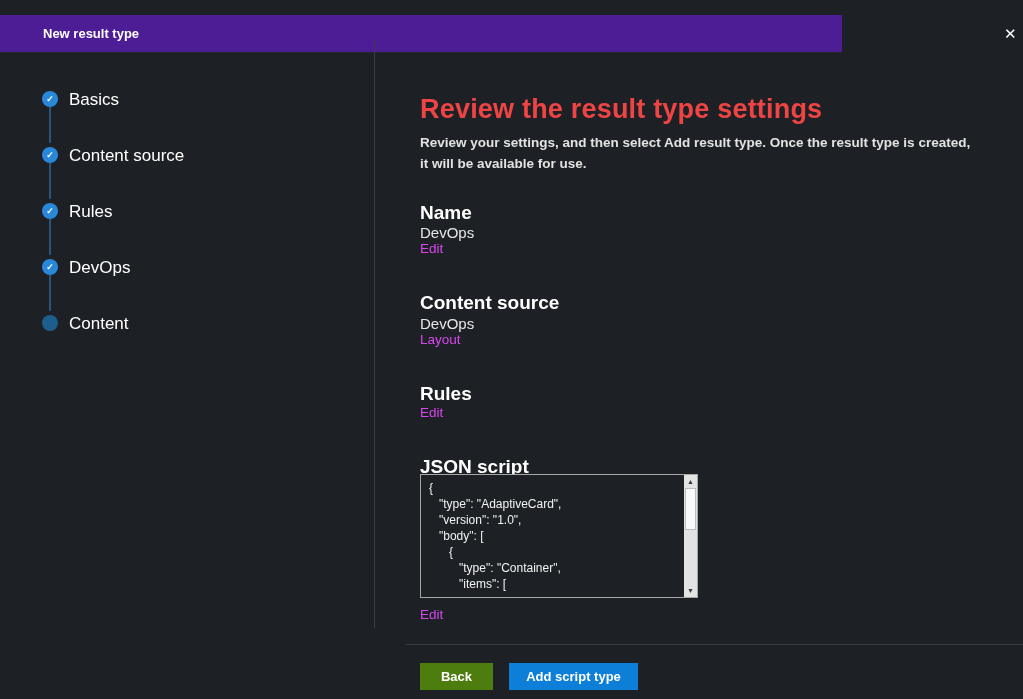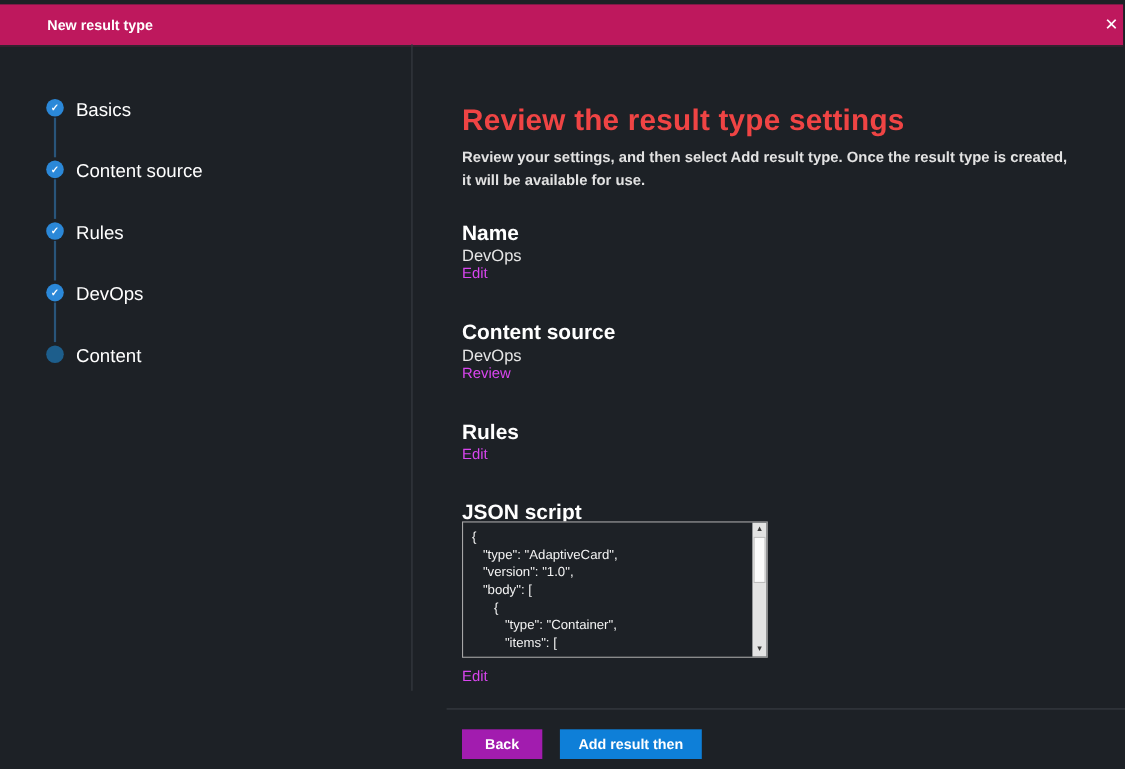--- a/index.html
+++ b/index.html
@@ -6,22 +6,22 @@
   html,body { width:1023px; height:699px; overflow:hidden; }
   body {
     position:relative;
     background:#1d2126;
     font-family:"Liberation Sans", sans-serif;
     color:#ffffff;
   }
 
   
   .titlebar {
-    position:absolute; left:0; top:4px; width:1021px; height:38px;
-    background:#be185d; border-bottom:1px solid #23262b;
+    position:absolute; left:0; top:15px; width:842px; height:38px;
+    background:#4c1d95; border-bottom:1px solid #23262b;
   }
   .titlebar-title {
     position:absolute; left:43px; top:11px;
     font-size:13px; font-weight:bold; color:#ffffff;
   }
   .close-btn {
     position:absolute; left:1004px; top:6px; width:26px; height:26px;
     background:transparent; border:none; color:#ffffff; font-size:15px;
     cursor:pointer; line-height:26px; text-align:left; padding:0;
   }
@@ -100,21 +100,21 @@
   
   .h-divider {
     position:absolute; left:406px; top:644px; width:617px; height:1px;
     background:#3a3e44;
   }
   .btn {
     position:absolute; top:663px; height:27px; border:none; cursor:pointer;
     font-family:"Liberation Sans", sans-serif;
     font-size:13px; font-weight:600; color:#ffffff; text-align:center;
   }
-  .btn-back { left:420px; width:73px; background:#a21caf; }
+  .btn-back { left:420px; width:73px; background:#4d7c0f; }
   .btn-primary { left:509px; width:129px; background:#0e7fd8; font-weight:bold; }
 </style>
 </head>
 <body>
 
 <div class="titlebar">
   <span class="titlebar-title">New result type</span>
   <button class="close-btn">
     <span>✕</span>
   </button>
@@ -155,21 +155,21 @@
 
 <h1 class="panel-title">Review the result type settings</h1>
 <p class="panel-desc">Review your settings, and then select Add result type. Once the result type is created, it will be available for use.</p>
 
 <div class="section-heading" style="top:202px">Name</div>
 <div class="section-value" style="top:224px">DevOps</div>
 <a class="link" style="top:241px">Edit</a>
 
 <div class="section-heading" style="top:292px">Content source</div>
 <div class="section-value" style="top:315px">DevOps</div>
-<a class="link" style="top:332px">Review</a>
+<a class="link" style="top:332px">Layout</a>
 
 <div class="section-heading" style="top:383px">Rules</div>
 <a class="link" style="top:405px">Edit</a>
 
 <div class="section-heading" style="top:456px">JSON script</div>
 <div class="json-box">
   <pre class="json-code">{
    "type": "AdaptiveCard",
    "version": "1.0",
    "body": [
@@ -179,13 +179,13 @@
   <div class="scrollbar">
     <div class="sb-arrow sb-up">▲</div>
     <div class="sb-thumb"></div>
     <div class="sb-arrow sb-down">▼</div>
   </div>
 </div>
 <a class="link" style="top:607px">Edit</a>
 
 <div class="h-divider"></div>
 <button class="btn btn-back">Back</button>
-<button class="btn btn-primary">Add result then</button>
+<button class="btn btn-primary">Add script type</button>
 
 </body></html>

